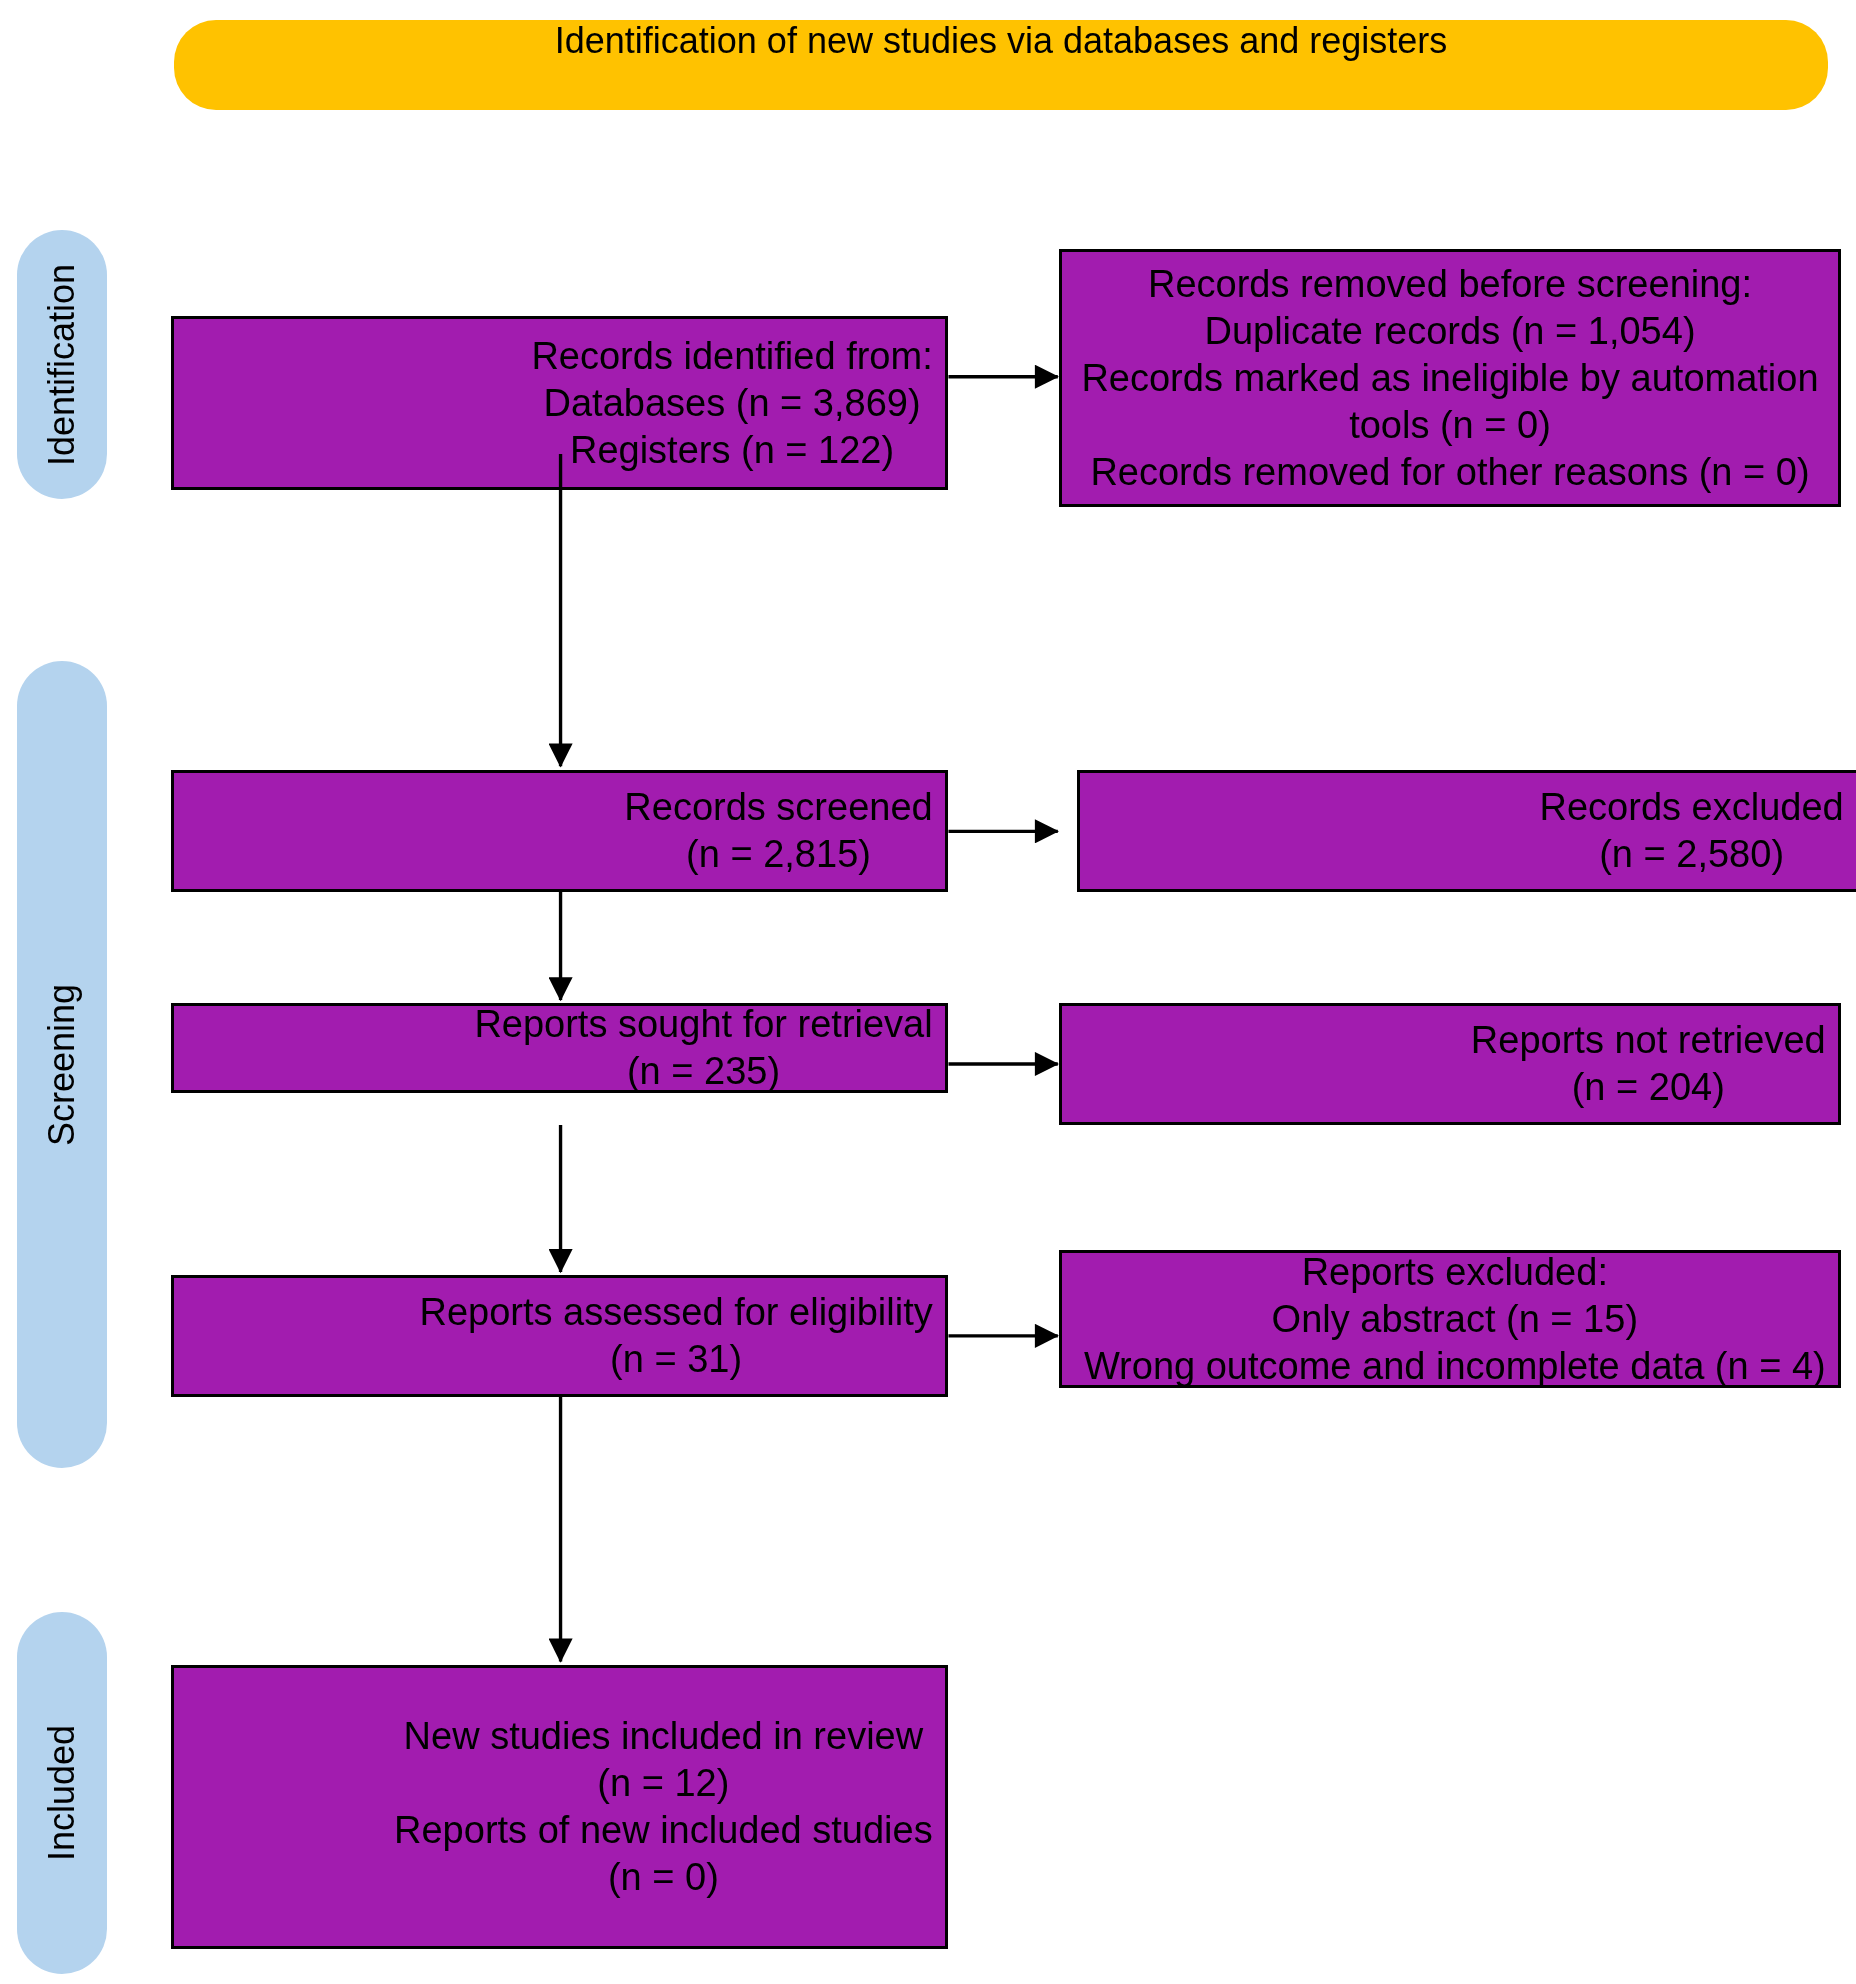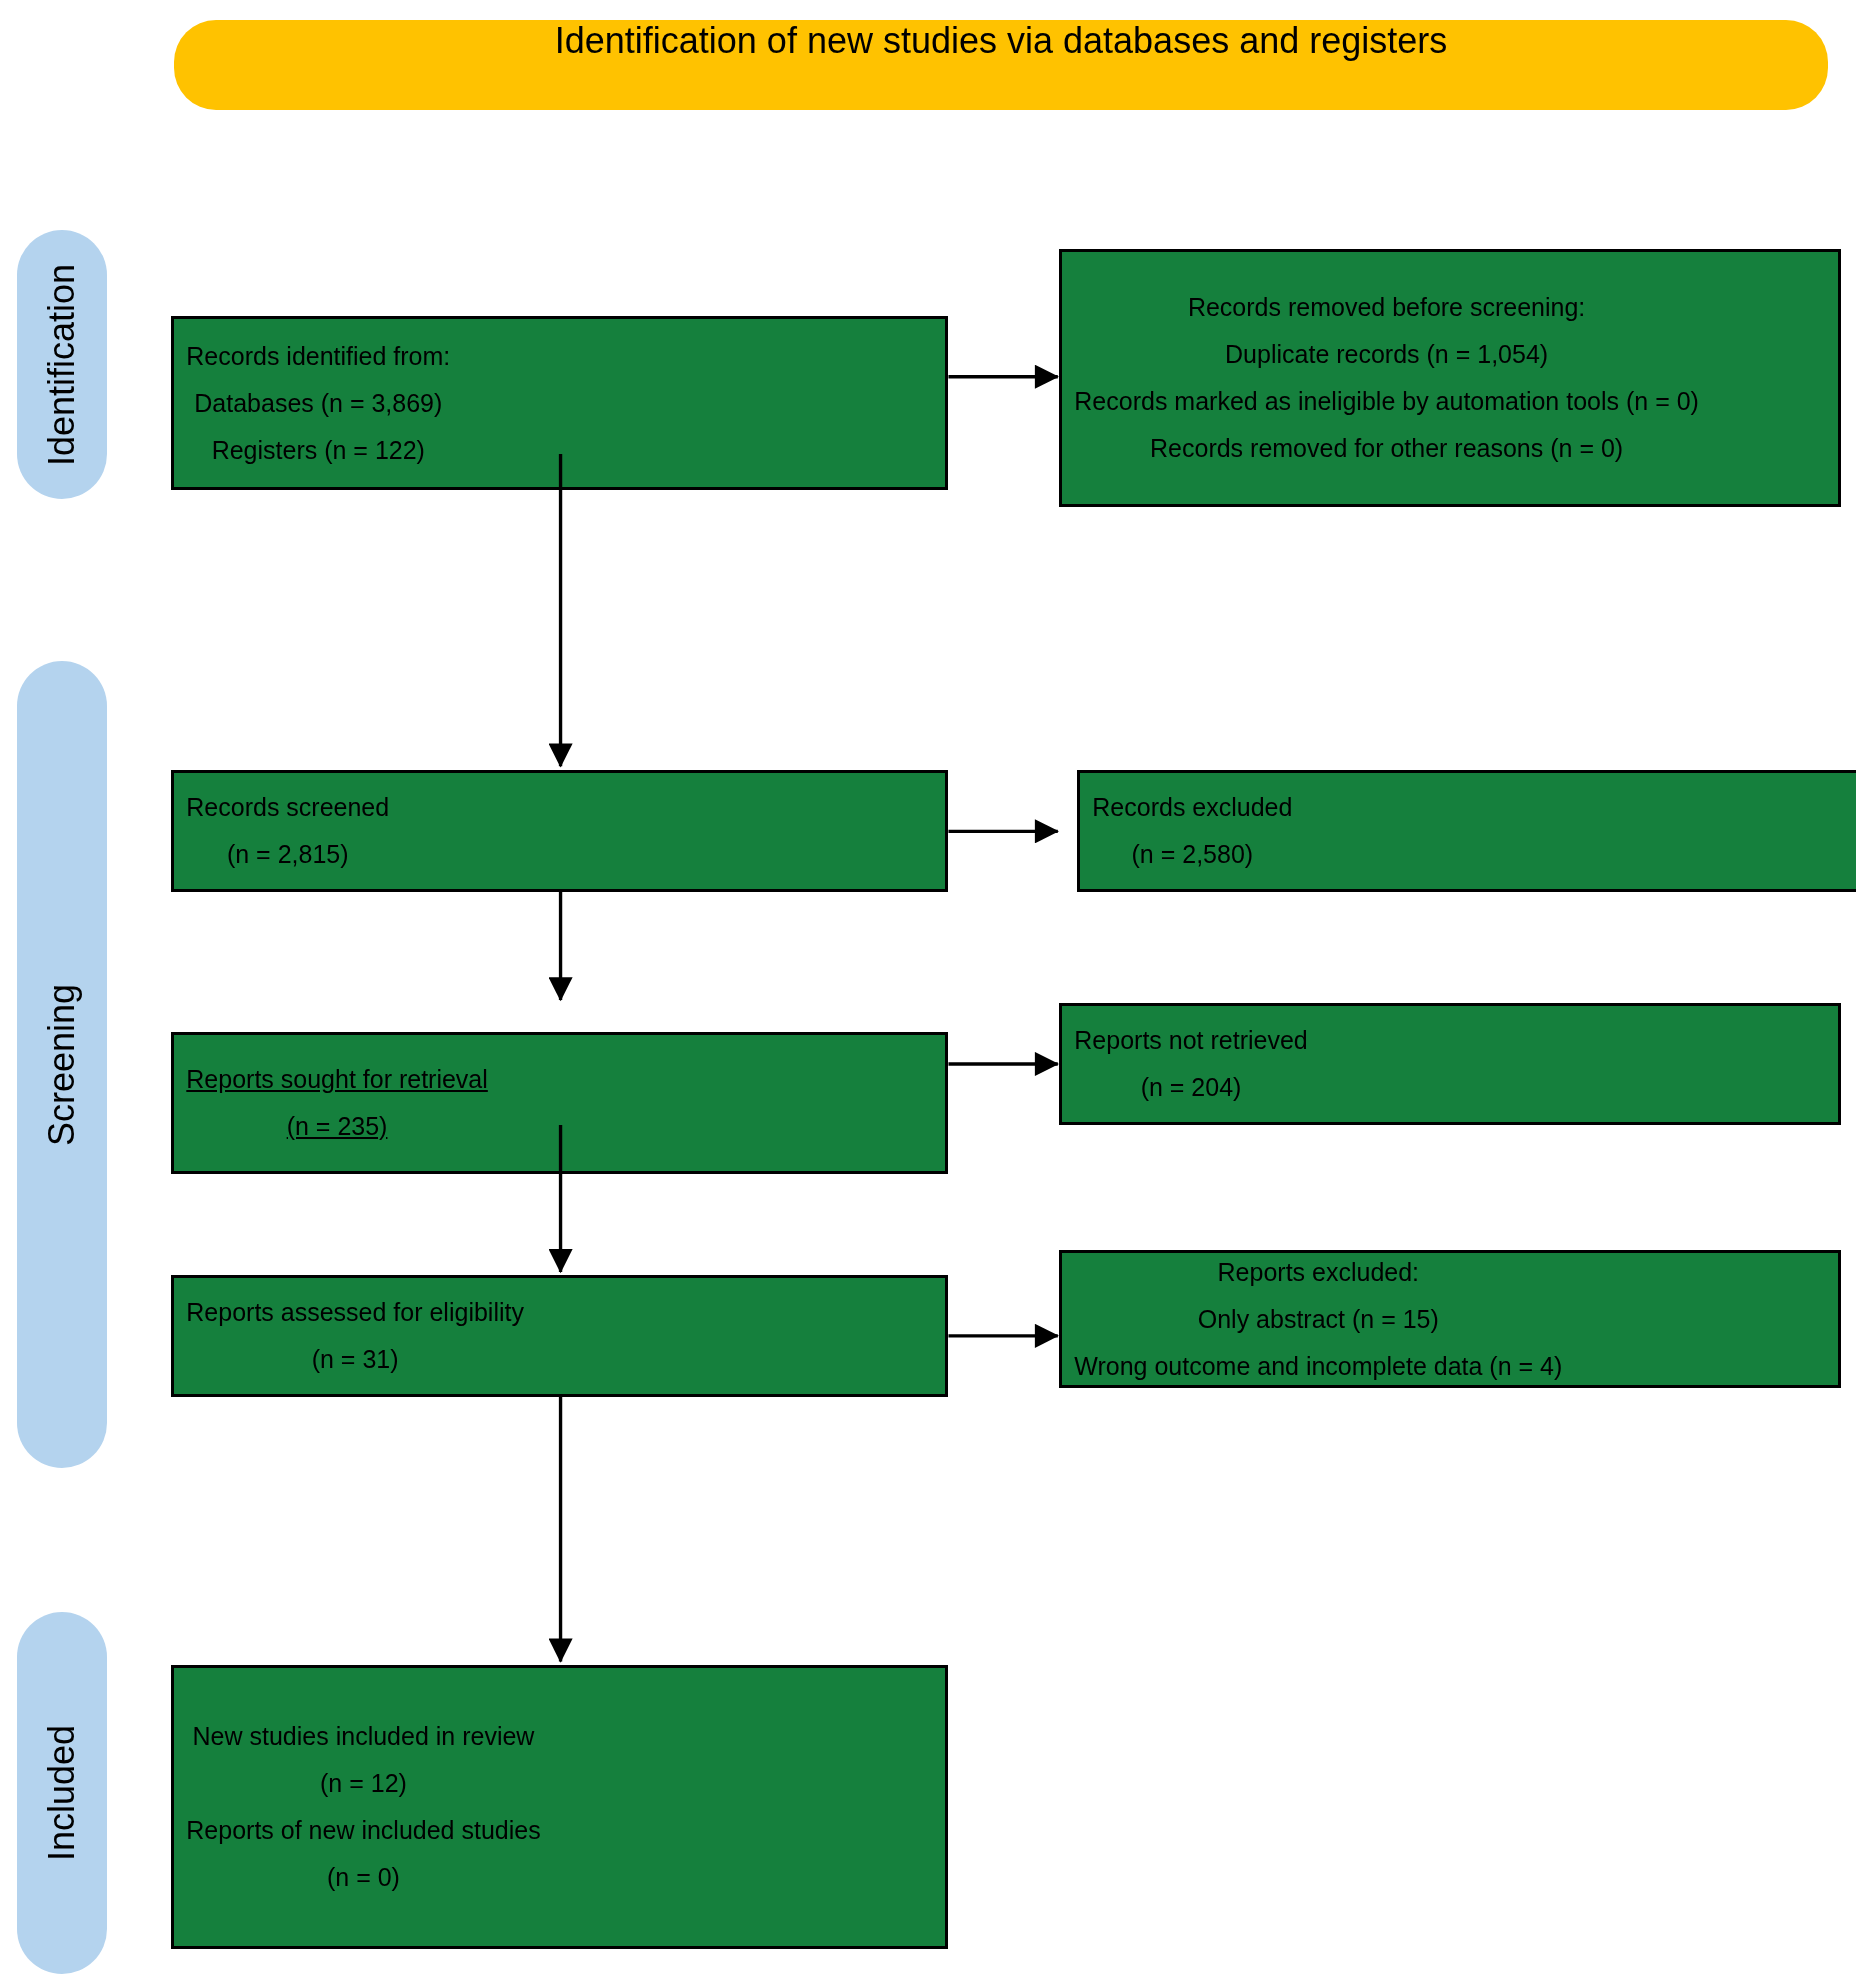--- a/index.html
+++ b/index.html
@@ -38,25 +38,25 @@
     transform: rotate(-90deg);
     white-space: nowrap;
     font-size: 36px;
     line-height: 1;
   }
   .stage-identification { top: 230px; height: 269px; }
   .stage-screening { top: 661px; height: 807px; }
   .stage-included { top: 1612px; height: 362px; }
   .box {
     position: absolute;
-    background: #15803d;
+    background: #a21caf;
     border: 3.4px solid var(--box-border, #000000);
-    display: flex; align-items: center; justify-content: flex-start;
+    display: flex; align-items: center; justify-content: flex-end;
     text-align: center;
-    font-size: 25px;
+    font-size: 38px;
     line-height: 47px;
     padding: 3.4px 12.3px;
   }
   .box .txt { white-space: pre-line; }
   .col-left { left: 171px; width: 777px; }
   .col-right { left: 1059px; width: 782px; }
   .arrow-layer {
     position: absolute;
     left: 0; top: 0;
     width: 1856px; height: 1985px;
@@ -98,21 +98,21 @@
   <div class="box col-left" style="top:770px; height:122px;">
     <span class="txt">Records screened
 (n = 2,815)</span>
   </div>
 
   <div class="box col-right" style="top:770px; height:122px;margin-left:18px;">
     <span class="txt">Records excluded
 (n = 2,580)</span>
   </div>
 
-  <div class="box col-left" style="top:1032px; height:142px;text-decoration:underline;">
+  <div class="box col-left" style="top:1003px; height:90px;">
     <span class="txt">Reports sought for retrieval
 (n = 235)</span>
   </div>
 
   <div class="box col-right" style="top:1003px; height:122px;">
     <span class="txt">Reports not retrieved
 (n = 204)</span>
   </div>
 
   <div class="box col-left" style="top:1275px; height:122px;">

